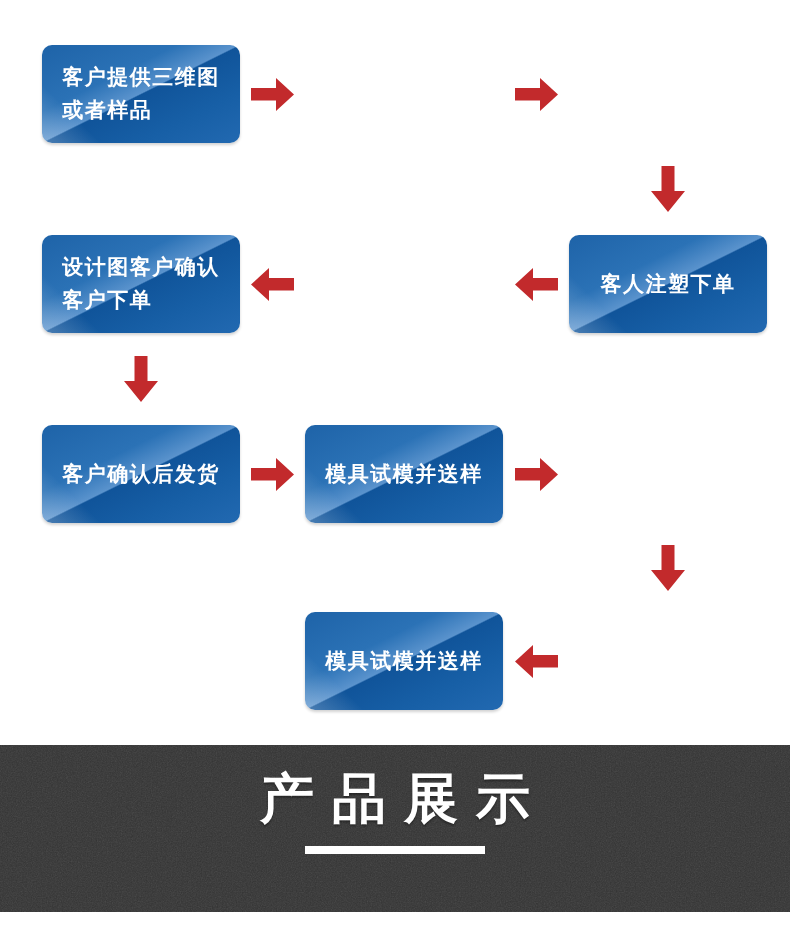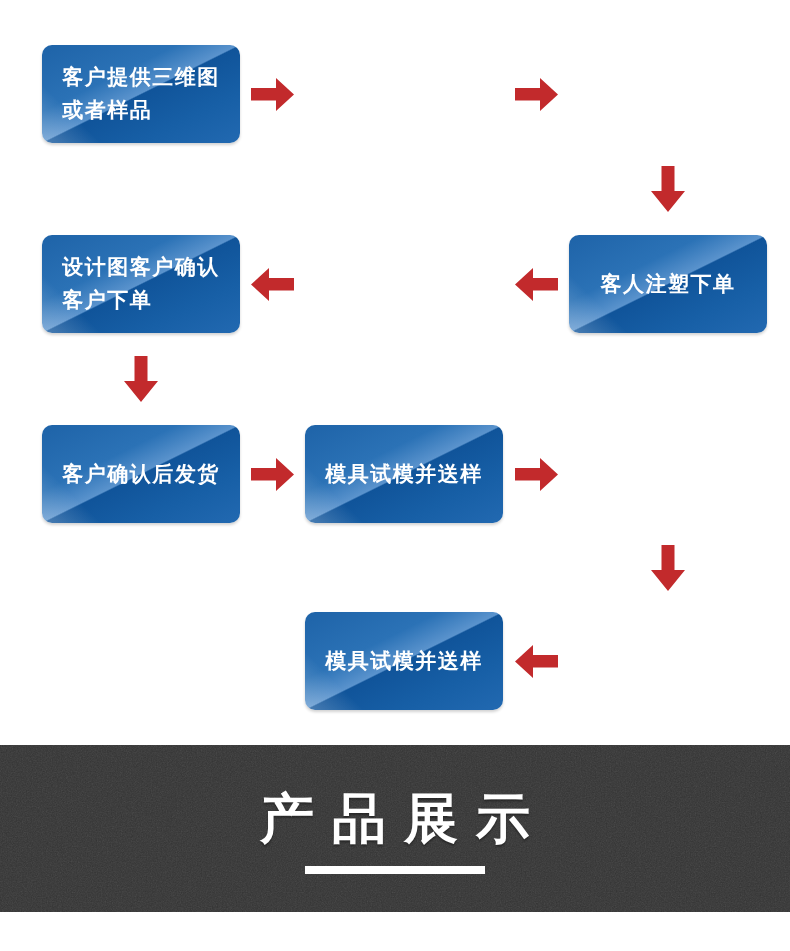--- a/index.html
+++ b/index.html
@@ -61,21 +61,21 @@
     position: absolute;
     inset: 0;
     pointer-events: none;
   }
   .banner-inner {
     position: relative;
     text-align: center;
   }
   .banner-title {
     display: inline-block;
-    padding-top: 46px;
+    padding-top: 26px;
     color: #ffffff;
     font-size: 54px;
     font-weight: bold;
     line-height: 1;
     letter-spacing: 18px;
     margin-right: -18px;
     text-shadow: 0 2px 2px rgba(0,0,0,0.35);
   }
   .banner-underline {
     width: 180px;

